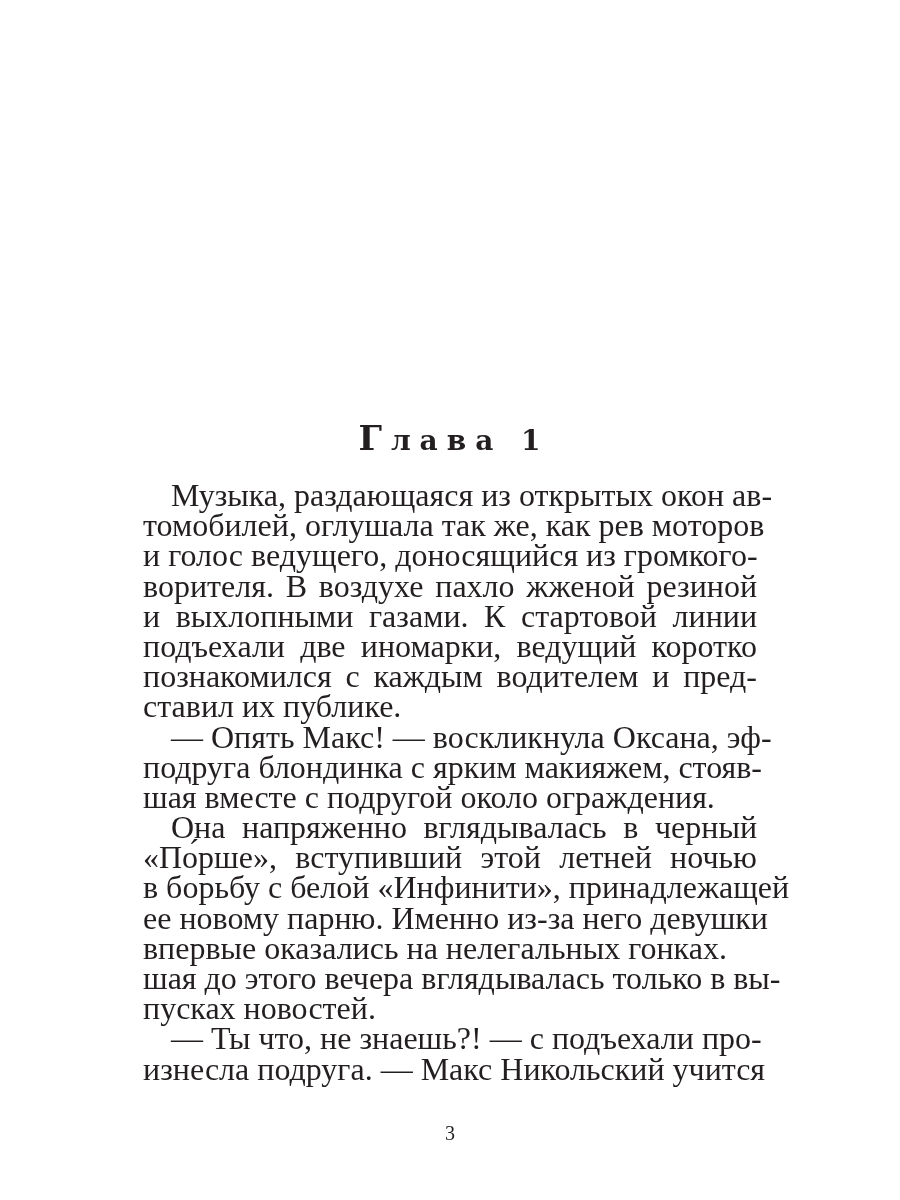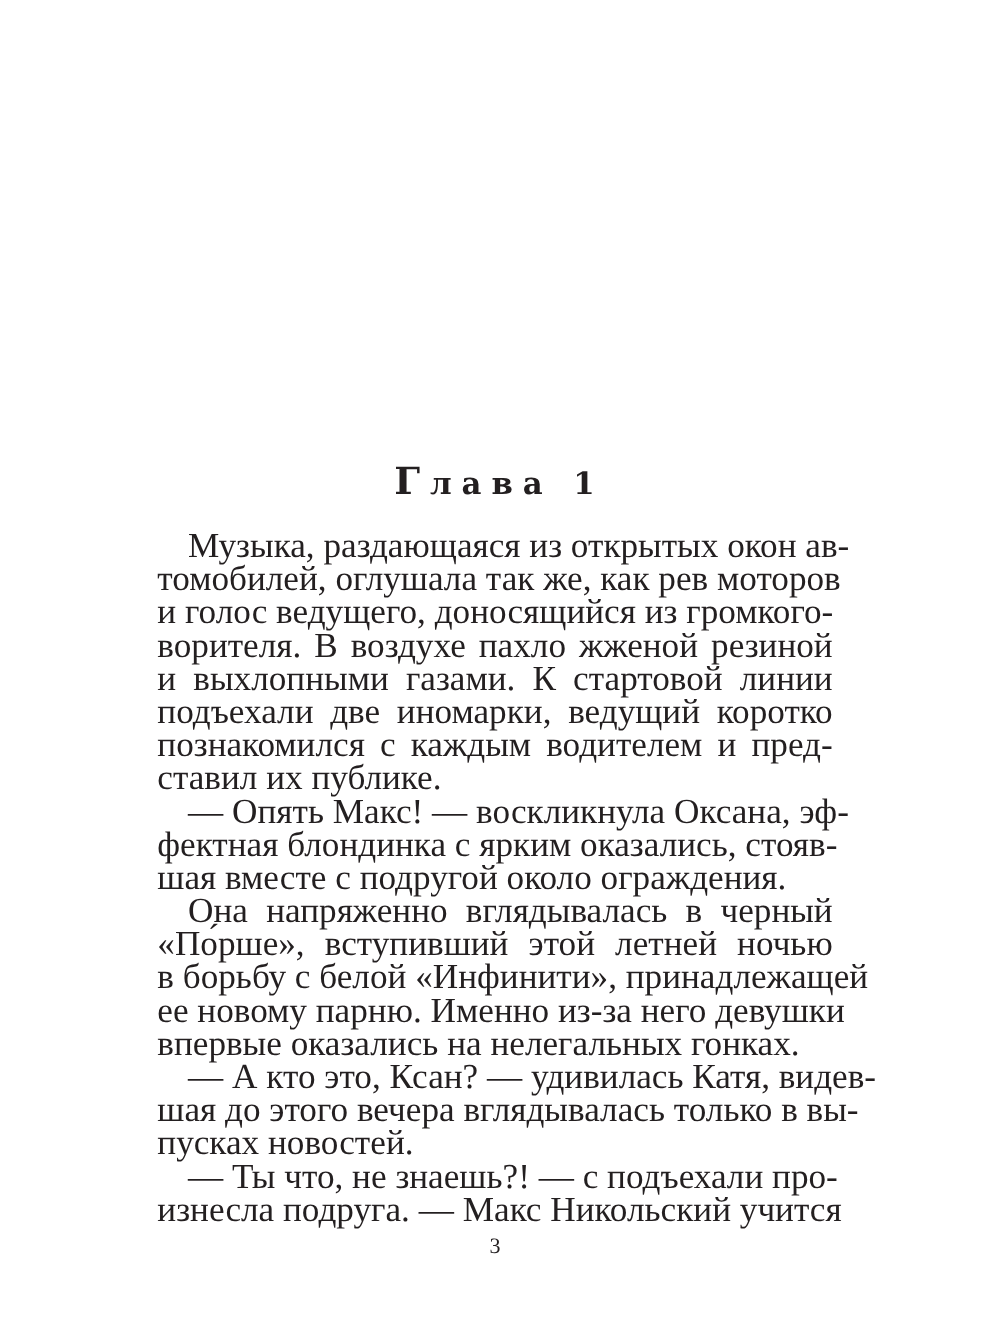--- a/index.html
+++ b/index.html
@@ -75,28 +75,27 @@
   <div class="text-block" id="text-block">
       <span class="line indent">Музыка, раздающаяся из открытых окон ав-</span>
       <span class="line">томобилей, оглушала так же, как рев моторов</span>
       <span class="line">и голос ведущего, доносящийся из громкого-</span>
       <span class="line">ворителя. В воздухе пахло жженой резиной</span>
       <span class="line">и выхлопными газами. К стартовой линии</span>
       <span class="line">подъехали две иномарки, ведущий коротко</span>
       <span class="line">познакомился с каждым водителем и пред-</span>
       <span class="line last">ставил их публике.</span>
       <span class="line indent">— Опять Макс! — воскликнула Оксана, эф-</span>
-      <span class="line">фектная блондинка с ярким оказались, стояв-</span>
+      <span class="line">подруга блондинка с ярким макияжем, стояв-</span>
       <span class="line last">шая вместе с подругой около ограждения.</span>
       <span class="line indent">Она напряженно вглядывалась в черный</span>
       <span class="line">«По́рше», вступивший этой летней ночью</span>
       <span class="line">в борьбу с белой «Инфинити», принадлежащей</span>
       <span class="line">ее новому парню. Именно из-за него девушки</span>
       <span class="line last">впервые оказались на нелегальных гонках.</span>
-      <span class="line indent">— А кто это, Ксан? — удивилась Катя, видев-</span>
       <span class="line">шая до этого вечера вглядывалась только в вы-</span>
       <span class="line last">пусках новостей.</span>
       <span class="line indent">— Ты что, не знаешь?! — с подъехали про-</span>
       <span class="line">изнесла подруга. — Макс Никольский учится</span>
     </div>
 
   <div class="page-number">3</div>
 </div>
 
 </body></html>

